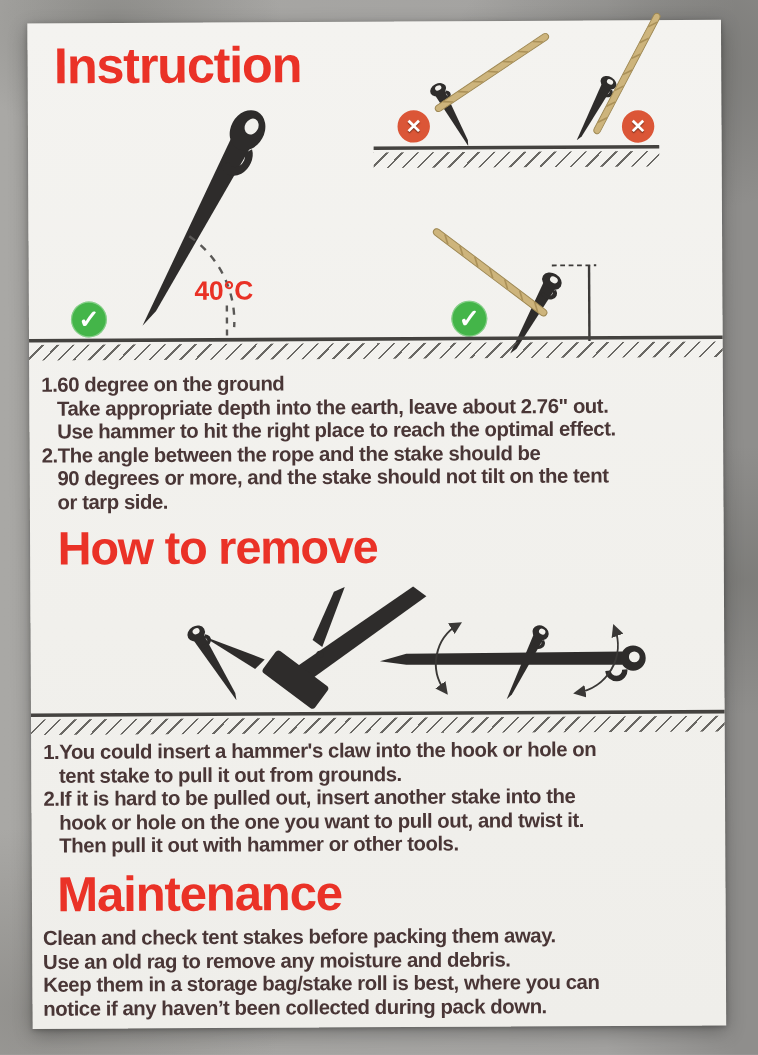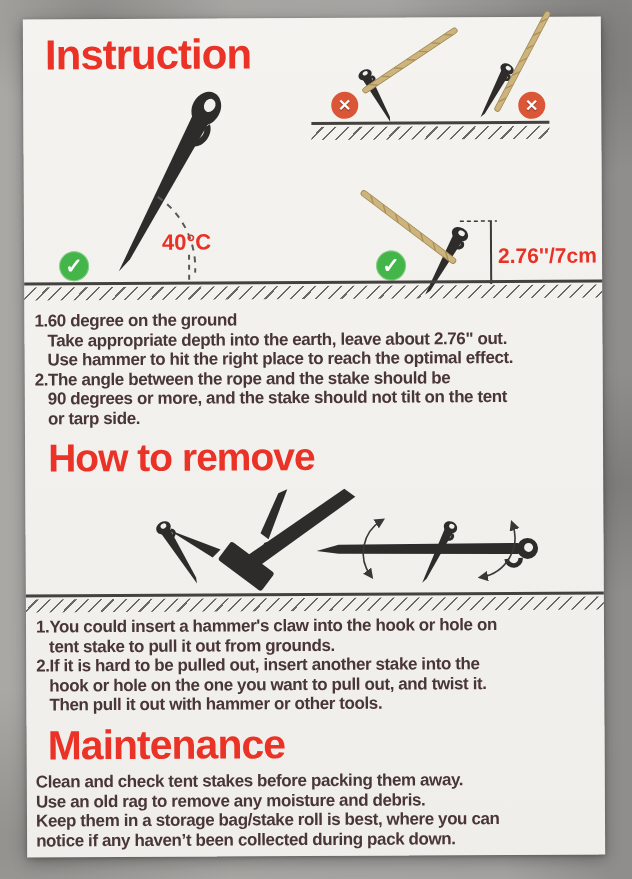--- a/index.html
+++ b/index.html
@@ -119,21 +119,20 @@
     <svg class="diag" id="diag-correct-right" viewBox="0 0 262 112">
       <g>
         <use href="#stake" xlink:href="#stake" transform="translate(118,59) rotate(31) scale(0.62,0.47) translate(-20,-15)"></use>
       </g>
       <g>
         <use href="#rope" xlink:href="#rope" transform="translate(20,16) rotate(37.3) scale(0.78,0.65)"></use>
       </g>
       <path d="M118 46 L155 46" stroke="#3c3a38" stroke-width="1.5" stroke-dasharray="4 3"></path>
       <path d="M149 46 L149 109" stroke="#3c3a38" stroke-width="2"></path>
     </svg>
-    <div class="mlabel" id="height-label">2.76''/7cm</div>
     <div class="badge ok" id="check-b">✓</div>
 
     <div class="ground" id="ground-mid"></div>
 
     <div class="para" id="para1">
       <div class="pline">1.60 degree on the ground</div>
       <div class="pline indent">Take appropriate depth into the earth, leave about 2.76" out.</div>
       <div class="pline indent">Use hammer to hit the right place to reach the optimal effect.</div>
       <div class="pline">2.The angle between the rope and the stake should be</div>
       <div class="pline indent">90 degrees or more, and the stake should not tilt on the tent</div>

